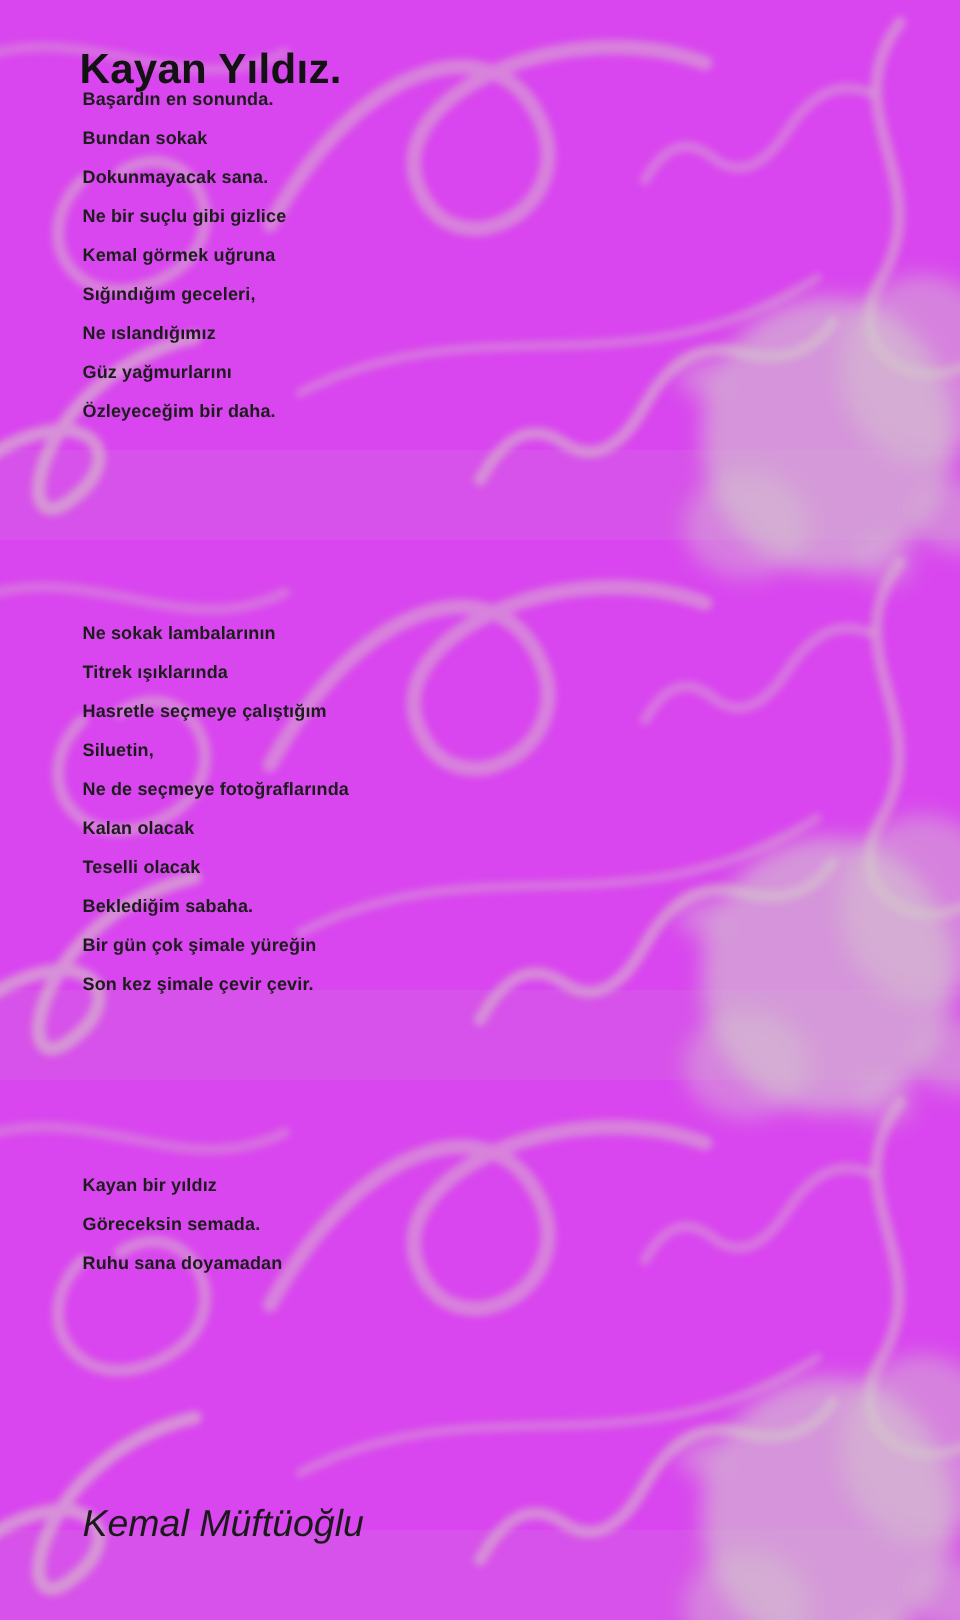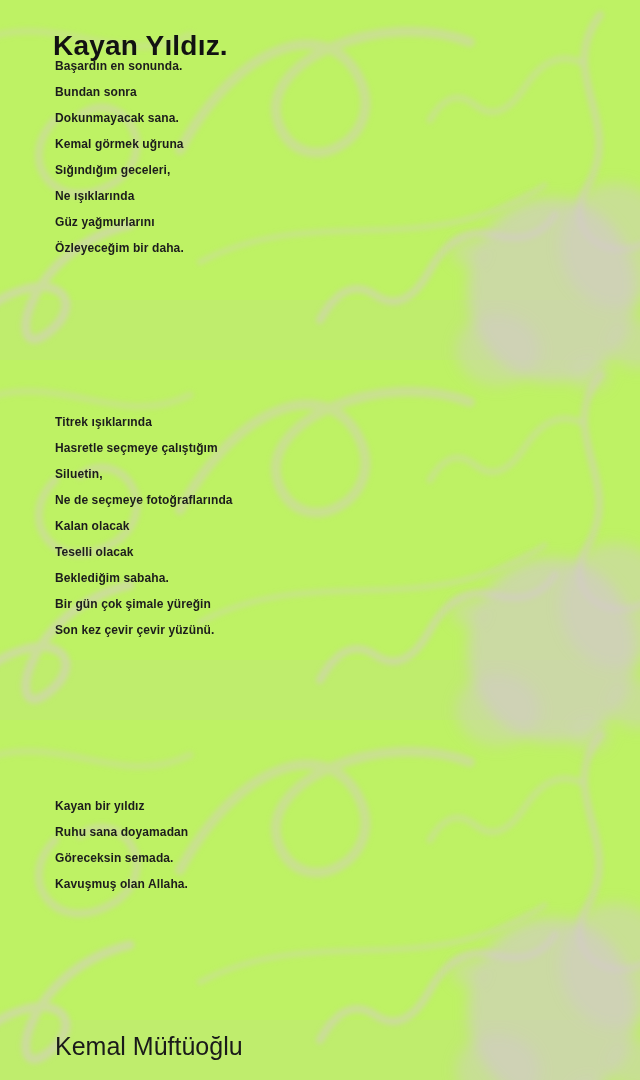--- a/index.html
+++ b/index.html
@@ -3,21 +3,21 @@
 <meta charset="utf-8">
 <style>
   html, body {
     margin: 0;
     padding: 0;
   }
   .page {
     position: relative;
     width: 640px;
     height: 1080px;
-    background: #bef264;
+    background: #d946ef;
     overflow: hidden;
     font-family: "Liberation Sans", sans-serif;
   }
   .bg-texture {
     position: absolute;
     inset: 0;
     width: 640px;
     height: 1080px;
     pointer-events: none;
   }
@@ -36,26 +36,27 @@
     left: 55px;
     font-size: 12px;
     font-weight: bold;
     color: #1c1c1c;
     line-height: 26px;
     letter-spacing: 0.1px;
     white-space: nowrap;
   }
   .stanza-1 { top: 53px; }
   .stanza-2 { top: 409px; }
-  .stanza-3 { top: 793px; }
+  .stanza-3 { top: 777px; }
   .author-signature {
     position: absolute;
     left: 55px;
-    top: 1032px;
+    top: 1002px;
     font-size: 25px;
+    font-style: italic;
     font-weight: normal;
     color: #1a1a1a;
     white-space: nowrap;
   }
 </style>
 </head>
 <body>
 
 <div class="page">
 
@@ -94,43 +95,44 @@
     </defs>
     <use href="#tile" x="0" y="0"></use>
     <use href="#tile" x="0" y="360"></use>
     <use href="#tile" x="0" y="720"></use>
   </svg>
 
   <h1 class="poem-title">Kayan Yıldız.</h1>
 
   <div class="stanza stanza-1">
       <div class="poem-line">Başardın en sonunda.</div>
-      <div class="poem-line">Bundan sonra</div>
+      <div class="poem-line">Bundan sokak</div>
       <div class="poem-line">Dokunmayacak sana.</div>
+      <div class="poem-line">Ne bir suçlu gibi gizlice</div>
       <div class="poem-line">Kemal görmek uğruna</div>
       <div class="poem-line">Sığındığım geceleri,</div>
-      <div class="poem-line">Ne ışıklarında</div>
+      <div class="poem-line">Ne ıslandığımız</div>
       <div class="poem-line">Güz yağmurlarını</div>
       <div class="poem-line">Özleyeceğim bir daha.</div>
     </div>
 
   <div class="stanza stanza-2">
+      <div class="poem-line">Ne sokak lambalarının</div>
       <div class="poem-line">Titrek ışıklarında</div>
       <div class="poem-line">Hasretle seçmeye çalıştığım</div>
       <div class="poem-line">Siluetin,</div>
       <div class="poem-line">Ne de seçmeye fotoğraflarında</div>
       <div class="poem-line">Kalan olacak</div>
       <div class="poem-line">Teselli olacak</div>
       <div class="poem-line">Beklediğim sabaha.</div>
       <div class="poem-line">Bir gün çok şimale yüreğin</div>
-      <div class="poem-line">Son kez çevir çevir yüzünü.</div>
+      <div class="poem-line">Son kez şimale çevir çevir.</div>
     </div>
 
   <div class="stanza stanza-3">
       <div class="poem-line">Kayan bir yıldız</div>
+      <div class="poem-line">Göreceksin semada.</div>
       <div class="poem-line">Ruhu sana doyamadan</div>
-      <div class="poem-line">Göreceksin semada.</div>
-      <div class="poem-line">Kavuşmuş olan Allaha.</div>
     </div>
 
   <div class="author-signature">Kemal Müftüoğlu</div>
 
 </div>
 
 </body></html>

